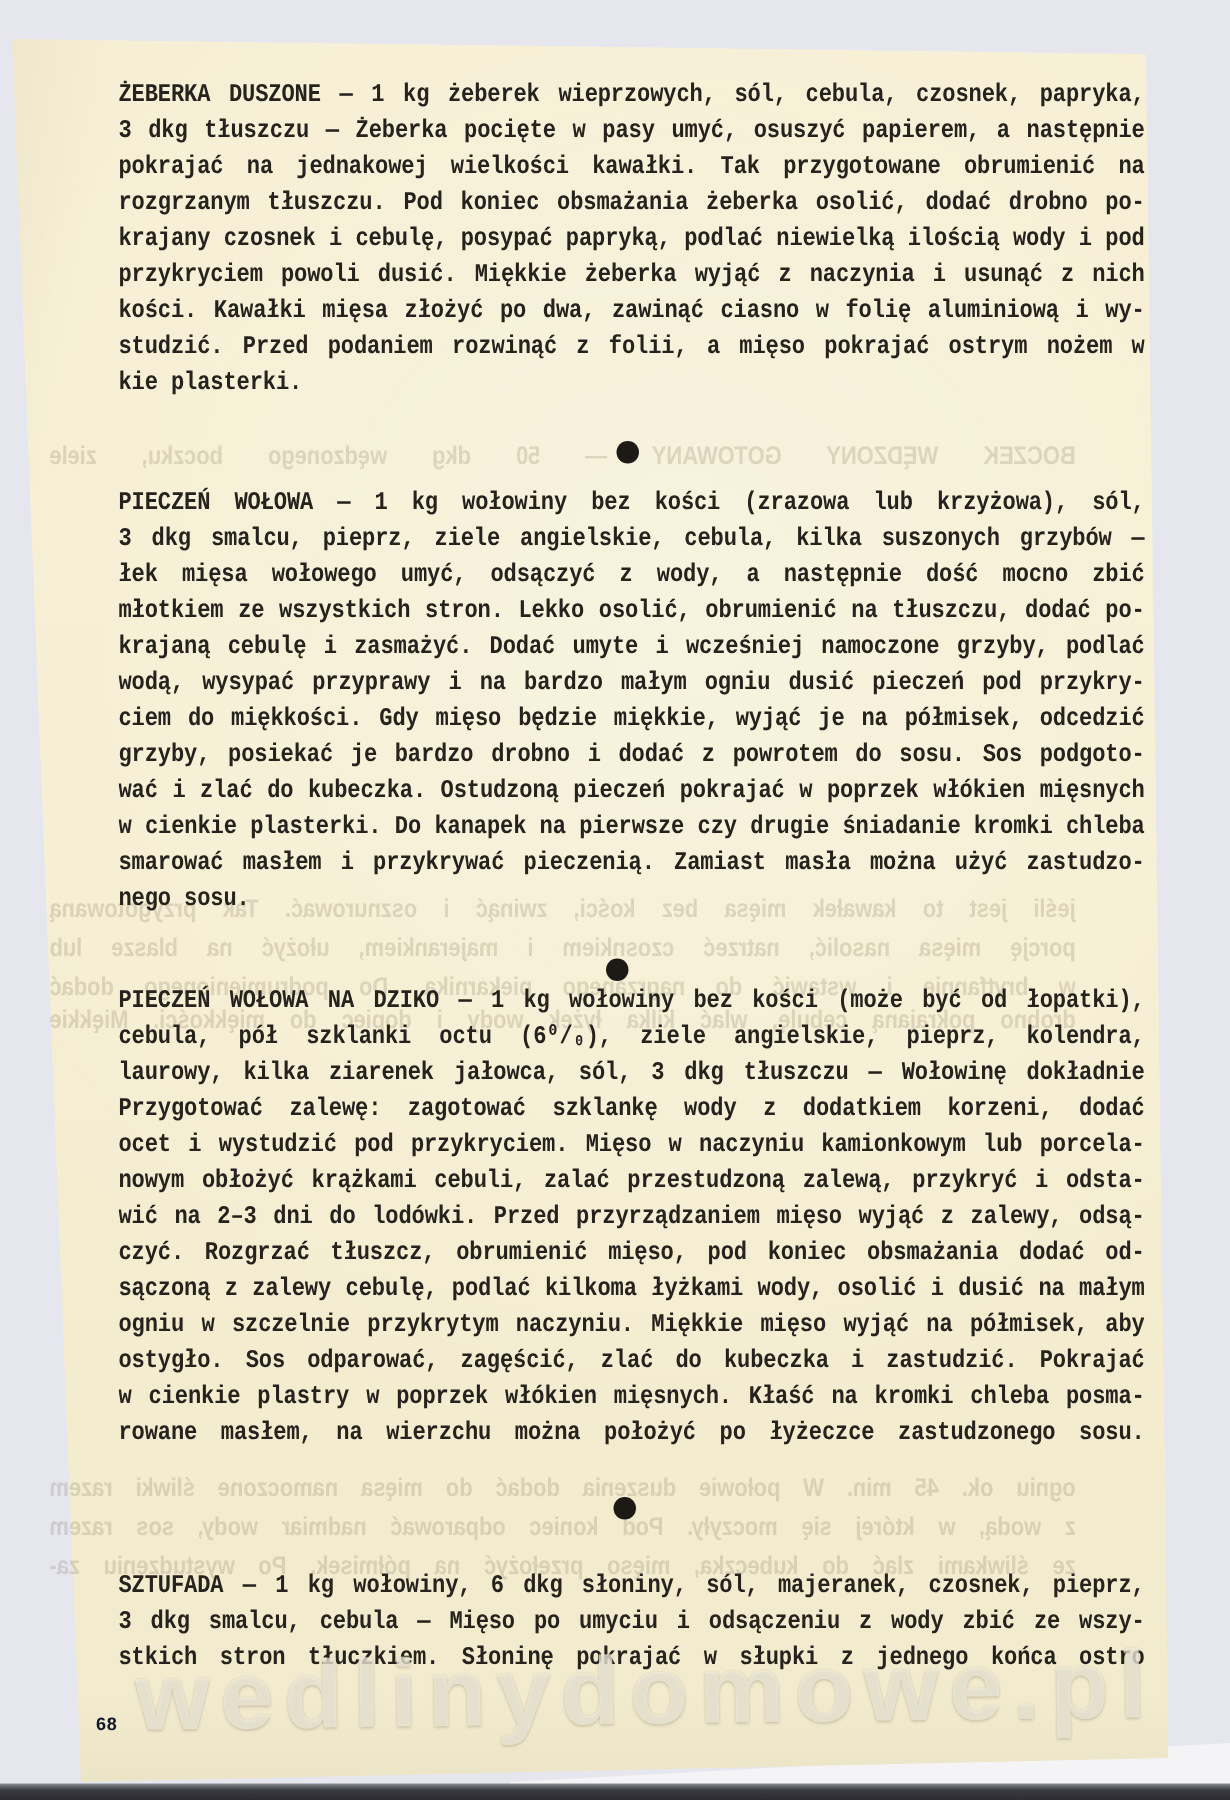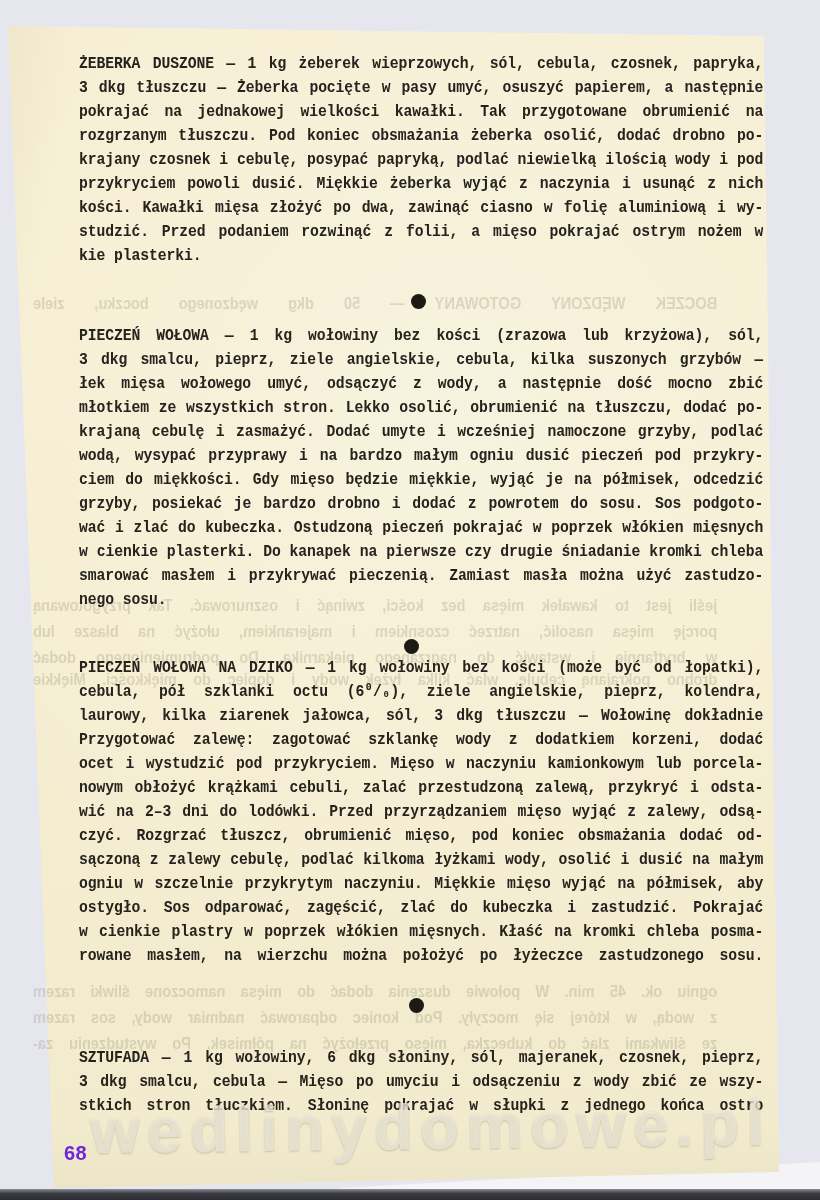--- a/index.html
+++ b/index.html
@@ -68,21 +68,21 @@
     color:rgba(125,115,88,0.22);
     filter:blur(0.4px);
   }
   .bt0{top:292px;} .bt1{top:594px;} .bt2{top:620px;} .bt3{top:646px;}
   .bt4{top:668px;} .bt5{top:980px;} .bt6{top:1006px;} .bt7{top:1032px;}
 
   .recipe,.dot{z-index:2;}
 
   .page-number{
     position:absolute;left:64px;top:1142px;z-index:3;
-    font-size:20px;font-weight:700;color:#6d28d9;letter-spacing:0.5px;
+    font-size:12px;font-weight:700;color:#0f172a;letter-spacing:0.5px;
   }
   .watermark{
     position:absolute;left:90px;top:1090px;z-index:6;
     font-size:64px;font-weight:700;letter-spacing:7px;
     color:rgba(251,248,238,0.62);
     text-shadow:0 1px 2px rgba(140,130,100,0.35),0 0 1px rgba(170,160,130,0.3);
     transform:rotate(-0.7deg);
     white-space:nowrap;
   }
 </style>

